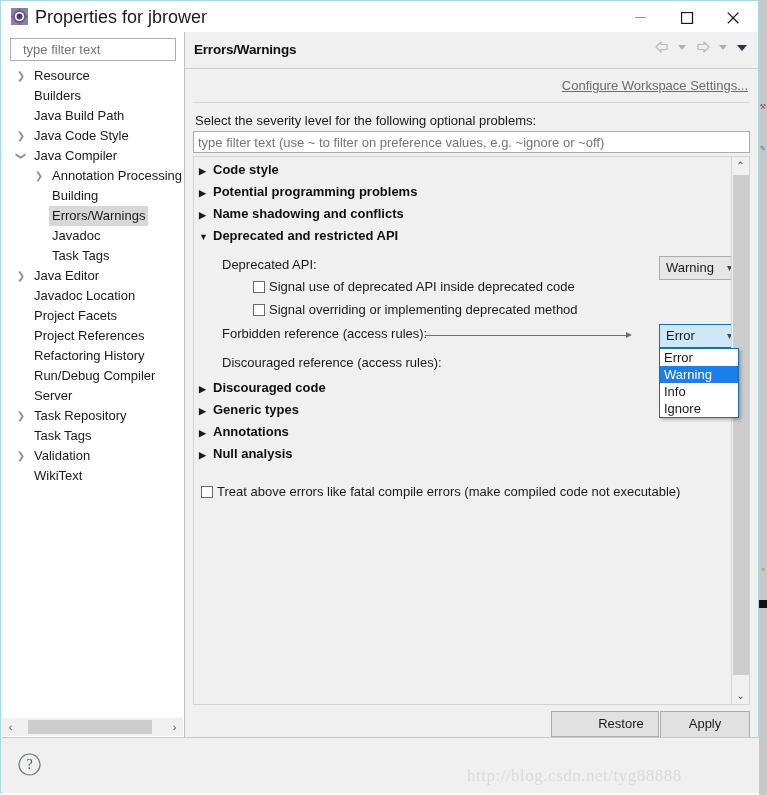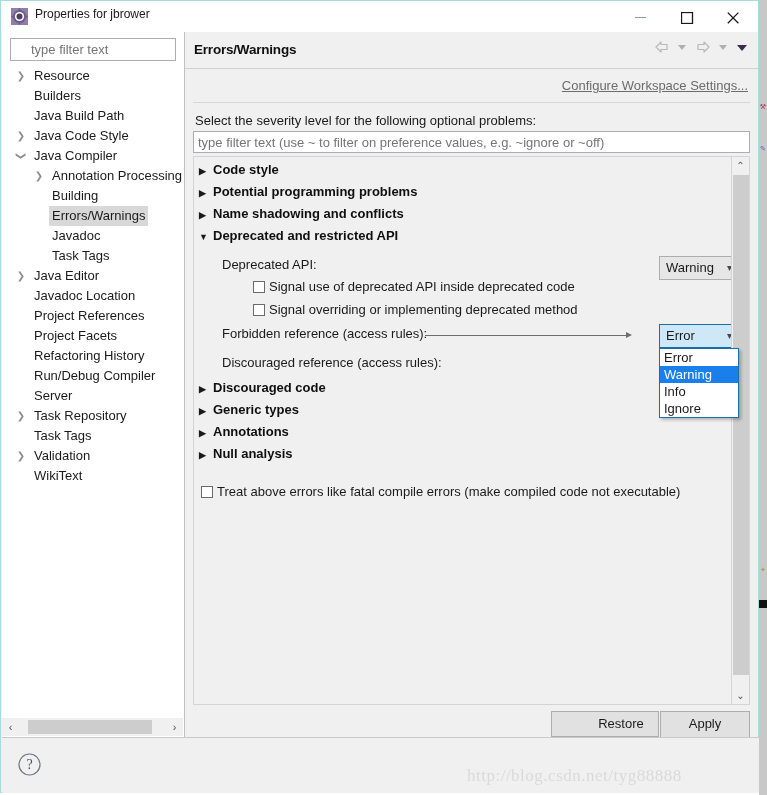--- a/index.html
+++ b/index.html
@@ -50,21 +50,21 @@
     box-sizing: border-box;
   }
   #title-icon {
     position: absolute;
     left: 10px; top: 7px;
     width: 17px; height: 17px;
   }
   #title-text {
     position: absolute;
     left: 34px; top: 6px;
-    font-size: 12px;
+    font-size: 18px;
     color: #1a1a1a;
     white-space: nowrap;
   }
   .winbtn {
     position: absolute;
     top: 0;
     width: 46px; height: 31px;
     background: transparent;
     border: none;
     cursor: default;
@@ -85,21 +85,21 @@
   #filter-input {
     position: absolute;
     left: 8px; top: 6px;
     width: 166px; height: 23px;
     box-sizing: border-box;
     border: 1px solid #abadb3;
     background: #ffffff;
     font-family: "Liberation Sans", sans-serif;
     font-size: 13px;
     color: #555;
-    padding: 0 20px;
+    padding: 0 12px;
     outline: none;
   }
   #tree {
     position: absolute;
     left: 0; top: 34px;
     width: 182px;
     height: 640px;
     overflow: hidden;
   }
   .tree-item {
@@ -547,24 +547,24 @@
           <span class="lbl">Task Tags</span>
         </div>
         <div class="tree-item lvl1">
           <span class="arrow">❯</span>
           <span class="lbl">Java Editor</span>
         </div>
         <div class="tree-item lvl1">
           <span class="lbl">Javadoc Location</span>
         </div>
         <div class="tree-item lvl1">
+          <span class="lbl">Project Facets</span>
+        </div>
+        <div class="tree-item lvl1">
           <span class="lbl">Project References</span>
-        </div>
-        <div class="tree-item lvl1">
-          <span class="lbl">Project Facets</span>
         </div>
         <div class="tree-item lvl1">
           <span class="lbl">Refactoring History</span>
         </div>
         <div class="tree-item lvl1">
           <span class="lbl">Run/Debug Compiler</span>
         </div>
         <div class="tree-item lvl1">
           <span class="lbl">Server</span>
         </div>

